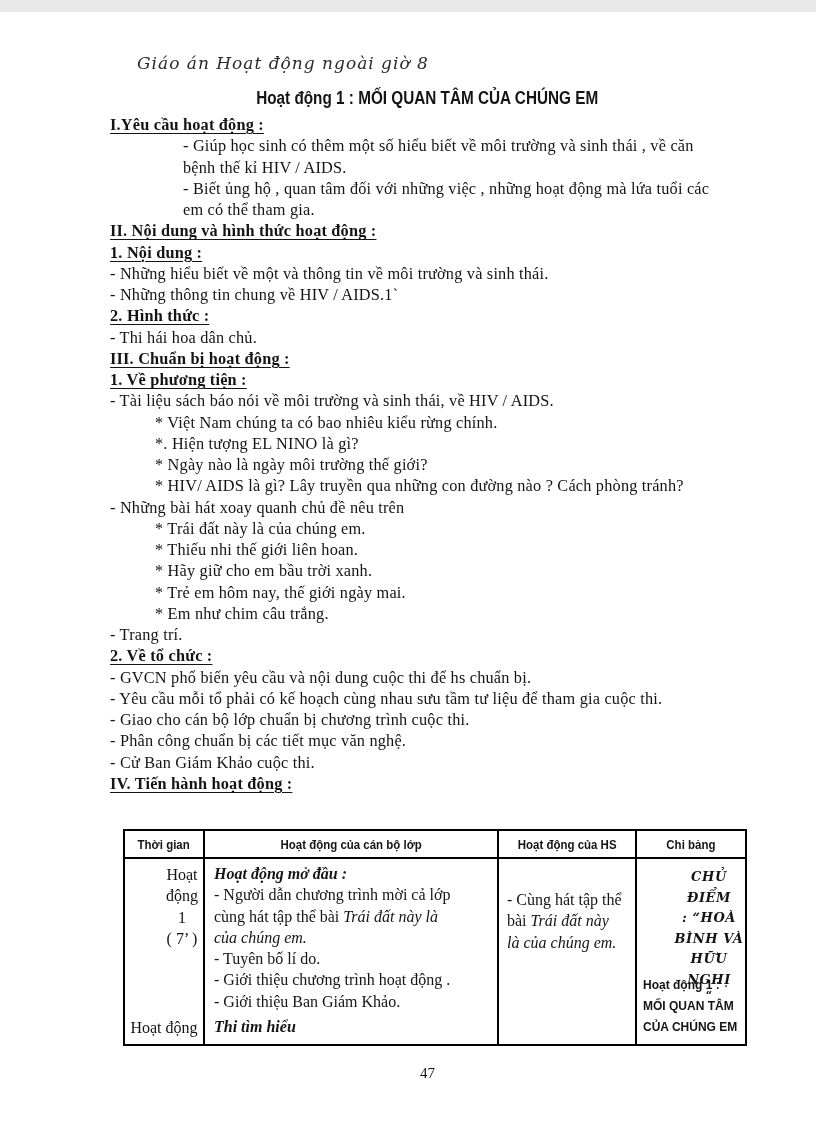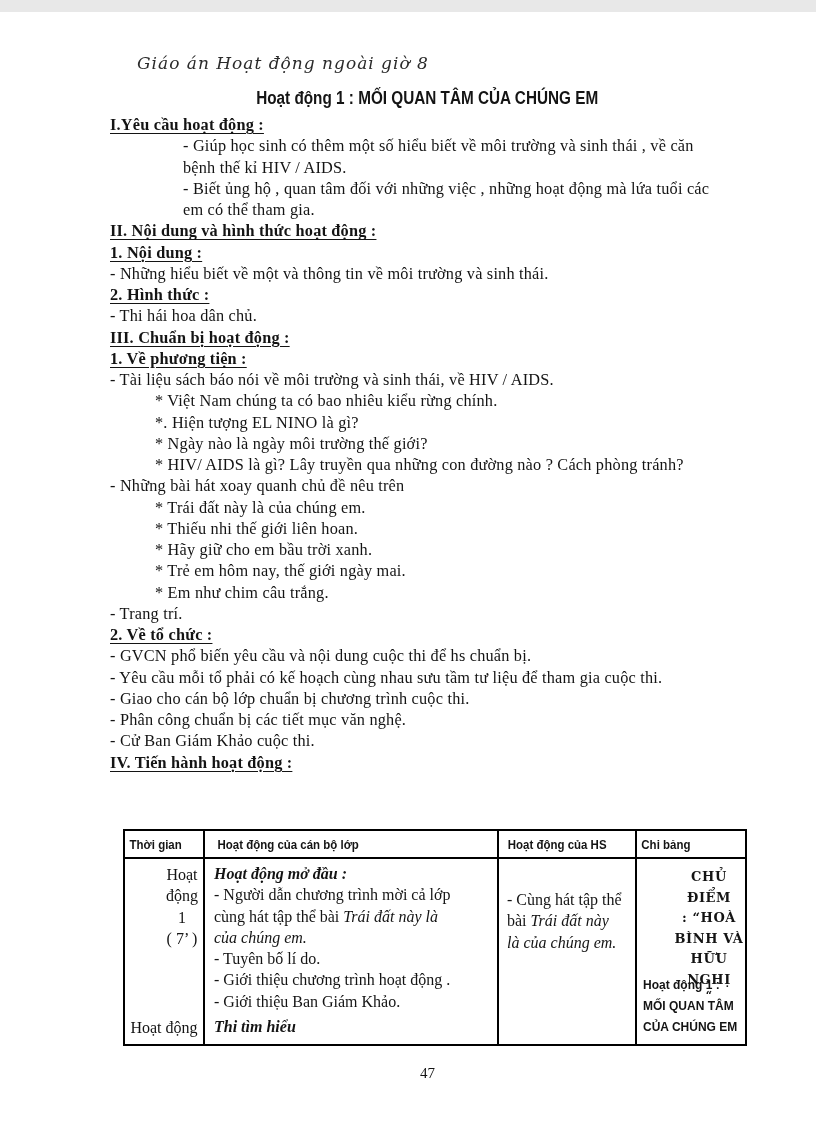--- a/index.html
+++ b/index.html
@@ -39,21 +39,21 @@
   table.doc-table {
     position:absolute; left:123px; top:817px;
     width:622px; border-collapse:collapse;
     table-layout:fixed;
   }
   table.doc-table th, table.doc-table td {
     border:2px solid #000000;
     vertical-align:top;
   }
   table.doc-table th {
-    height:28px; vertical-align:middle; text-align:left;
+    height:28px; vertical-align:middle; text-align:center;
     font-family:"Liberation Sans", sans-serif;
     font-weight:bold; font-size:13.5px;
   }
   .col-time  { width:80px; }
   .col-lead  { width:294px; }
   .col-hs    { width:138px; }
   .col-board { width:110px; }
 
   td.cell { position:relative; height:187px; font-size:16px; line-height:21.3px;padding-left:36px; }
   td.cell-time { text-align:center; padding-top:5px; }
@@ -62,20 +62,21 @@
   .lead-heading { font-weight:bold; font-style:italic; }
   .lead-bottom { position:absolute; bottom:7px; left:9px; font-weight:bold; font-style:italic; }
   td.cell-hs { padding:30px 4px 0 8px; }
   .it { font-style:italic; }
   td.cell-board { padding-top:8px; }
   .board-theme {
     text-align:center;
     font-family:"DejaVu Serif", serif;
     font-weight:bold; font-size:13px; line-height:20.5px;
     letter-spacing:0.6px;
+    font-style:italic;
   }
   .board-quote { text-align:center; font-size:11px; line-height:12px; font-weight:bold; font-family:"DejaVu Serif", serif; }
   .board-activity {
     position:absolute; bottom:6px; left:6px; right:2px;
     font-family:"Liberation Sans", sans-serif;
     font-weight:bold; font-size:12px; line-height:21px;
     text-align:left;
   }
   .page-number {
     position:absolute; left:110px; top:1053px; width:635px;
@@ -99,20 +100,21 @@
 
   <div class="content">
     <div class="hd">I.Yêu cầu hoạt động :</div>
     <div class="i1">- Giúp học sinh có thêm một số hiểu biết về môi trường và sinh thái , về căn</div>
     <div class="i1">bệnh thế kỉ HIV / AIDS.</div>
     <div class="i1">- Biết ủng hộ , quan tâm đối với những việc , những hoạt động mà lứa tuổi các</div>
     <div class="i1">em có thể tham gia.</div>
     <div class="hd">II. Nội dung và hình thức hoạt động :</div>
     <div class="hd">1. Nội dung :</div>
     <div>- Những hiểu biết về một và thông tin về môi trường và sinh thái.</div>
+    <div>- Những thông tin chung về HIV / AIDS.1`</div>
     <div class="hd">2. Hình thức :</div>
     <div>- Thi hái hoa dân chủ.</div>
     <div class="hd">III. Chuẩn bị hoạt động :</div>
     <div class="hd">1. Về phương tiện :</div>
     <div>- Tài liệu sách báo nói về môi trường và sinh thái, về HIV / AIDS.</div>
     <div class="i2">* Việt Nam chúng ta có bao nhiêu kiểu rừng chính.</div>
     <div class="i2">*. Hiện tượng EL NINO là gì?</div>
     <div class="i2">* Ngày nào là ngày môi trường thế giới?</div>
     <div class="i2">* HIV/ AIDS là gì? Lây truyền qua những con đường nào ? Cách phòng tránh?</div>
     <div>- Những bài hát xoay quanh chủ đề nêu trên</div>

